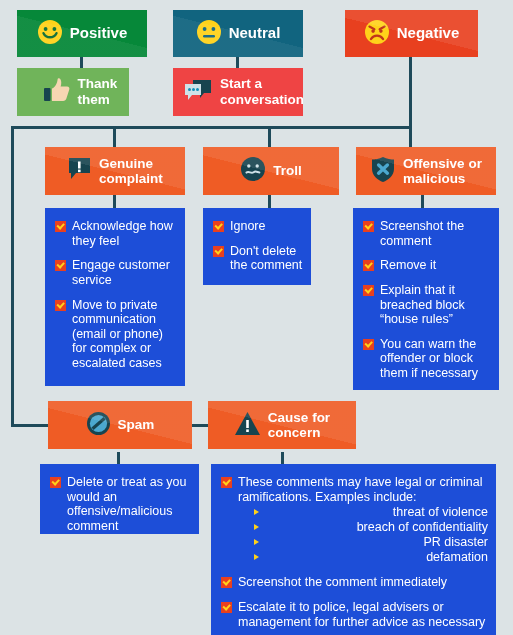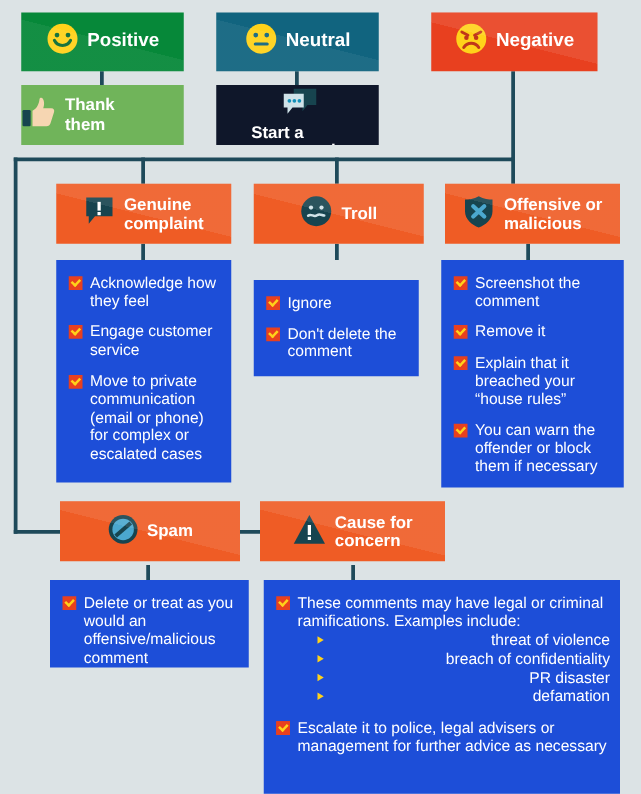--- a/index.html
+++ b/index.html
@@ -78,21 +78,21 @@
       rgba(255,255,255,0.055) 0%,
       rgba(255,255,255,0.055) 50%,
       rgba(255,255,255,0) 50%,
       rgba(255,255,255,0) 100%);
     pointer-events: none;
   }
 
   .green-head  { background: #068839; }
   .green-body  { background: #70b45a; }
   .blue-head   { background: #11647f; }
-  .blue-body   { background: #0f172a; flex-direction: column; }
+  .blue-body   { background: #ef4444; }
   .red-head    { background: #e8401f; }
   .orange-head { background: #ef5c25; }
   .orange-body { background: #1d4ed8; }
 
   
   .body-card {
     position: absolute;
     box-sizing: border-box;
     color: #ffffff;
     overflow: hidden;
@@ -217,21 +217,21 @@
         <path d="M5.4 7.6 L10.4 10.2" stroke="#c0371a" stroke-width="2.2" stroke-linecap="round"></path>
         <path d="M20.6 7.6 L15.6 10.2" stroke="#c0371a" stroke-width="2.2" stroke-linecap="round"></path>
         <circle cx="9.1" cy="12.1" r="1.8" fill="#c0371a"></circle>
         <circle cx="16.9" cy="12.1" r="1.8" fill="#c0371a"></circle>
         <path d="M7 20 A7 7 0 0 1 19 20" fill="none" stroke="#c0371a" stroke-width="2.4" stroke-linecap="round"></path>
       </svg>
     </span>
     <span class="lbl">Negative</span>
   </div>
 
-  <div class="body-card simple green-body" style="left:17px; top:68px; width:130px; height:48px; font-size:13.5px;">
+  <div class="body-card simple green-body" style="left:17px; top:68px; width:112px; height:48px; padding-left:14px; font-size:13.5px;justify-content:center;">
     <span class="ico">
       <svg width="28" height="26" viewBox="0 0 28 26">
         <rect x="1" y="11" width="6.5" height="13" rx="1" fill="#17444f"></rect>
         <path d="M9 24 L9 11.5 C12.5 10 14.2 6 14.6 2.4 C14.8 1 16.6 1 17.3 2 C18.6 3.9 18.5 7.2 17.6 9.6 L24 9.6 C26 9.6 26.8 11.3 26.2 12.8 L23.4 21.6 C22.9 23.2 21.8 24 20.2 24 Z" fill="#f6d6b2"></path>
       </svg>
     </span>
     <span>
       <span>Thank</span><br>
       <span>them</span>
     </span>
@@ -293,32 +293,32 @@
   </div>
 
   <div class="body-card orange-body" style="left:45px; top:208px; width:140px; height:178px; padding:11px 8px 0 10px; font-size:12.5px;">
     <ul class="checklist">
       <li><span class="chk"></span><span>Acknowledge how they feel</span></li>
       <li><span class="chk"></span><span>Engage customer service</span></li>
       <li><span class="chk"></span><span>Move to private communication (email or phone) for complex or escalated cases</span></li>
     </ul>
   </div>
 
-  <div class="body-card orange-body" style="left:203px; top:224px; width:132px; height:77px; padding:11px 8px 0 10px; font-size:12.5px;">
+  <div class="body-card orange-body" style="left:203px; top:208px; width:108px; height:77px; padding:11px 8px 0 10px; font-size:12.5px;">
     <ul class="checklist">
       <li><span class="chk"></span><span>Ignore</span></li>
       <li><span class="chk"></span><span>Don't delete the comment</span></li>
     </ul>
   </div>
 
   <div class="body-card orange-body" style="left:353px; top:208px; width:146px; height:182px; padding:11px 8px 0 10px; font-size:12.5px;">
     <ul class="checklist">
       <li><span class="chk"></span><span>Screenshot the comment</span></li>
       <li><span class="chk"></span><span>Remove it</span></li>
-      <li><span class="chk"></span><span>Explain that it breached your “house rules”</span></li>
+      <li><span class="chk"></span><span>Explain that it breached block “house rules”</span></li>
       <li><span class="chk"></span><span>You can warn the offender or block them if necessary</span></li>
     </ul>
   </div>
 
   <div class="card hdr orange-head sheen" style="left:48px; top:401px; width:144px; height:48px; font-size:13.5px;">
     <span class="ico">
       <svg width="25" height="25" viewBox="0 0 25 25">
         <circle cx="12.5" cy="12.5" r="11.5" fill="#17444f"></circle>
         <circle cx="12.5" cy="12.5" r="8.6" fill="#4ba8cf"></circle>
         <rect x="4.5" y="11" width="16" height="3.2" fill="#17444f" transform="rotate(-41 12.5 12.5)"></rect>
@@ -352,18 +352,18 @@
       <li>
         <span class="chk"></span>
         <span>These comments may have legal or criminal ramifications. Examples include:</span>
         <ul class="sublist">
           <li><span class="arrow"></span><span>threat of violence</span></li>
           <li><span class="arrow"></span><span>breach of confidentiality</span></li>
           <li><span class="arrow"></span><span>PR disaster</span></li>
           <li><span class="arrow"></span><span>defamation</span></li>
         </ul>
       </li>
-      <li><span class="chk"></span></li>
+      <li><span class="chk"></span><span>Screenshot the comment immediately</span></li>
       <li><span class="chk"></span><span>Escalate it to police, legal advisers or management for further advice as necessary</span></li>
     </ul>
   </div>
 
 </div>
 
 </body></html>

